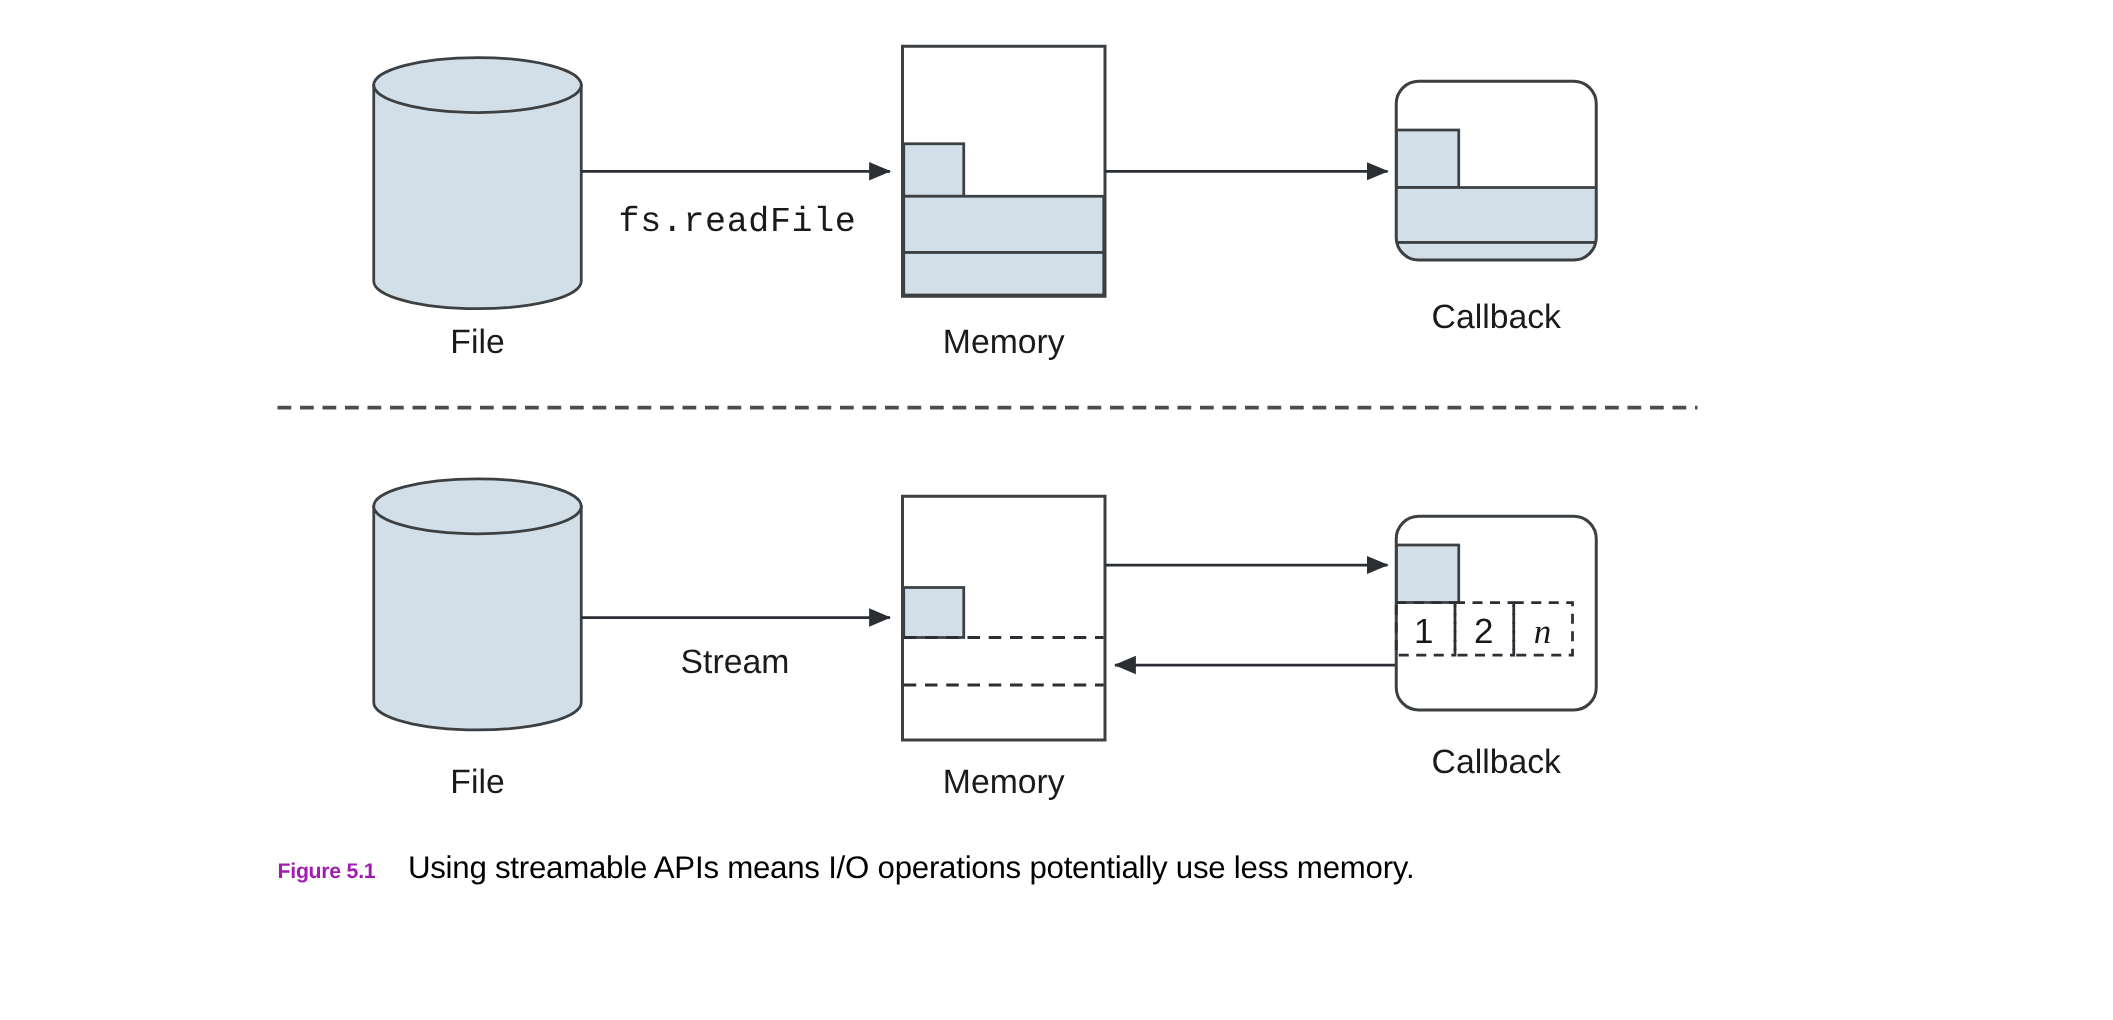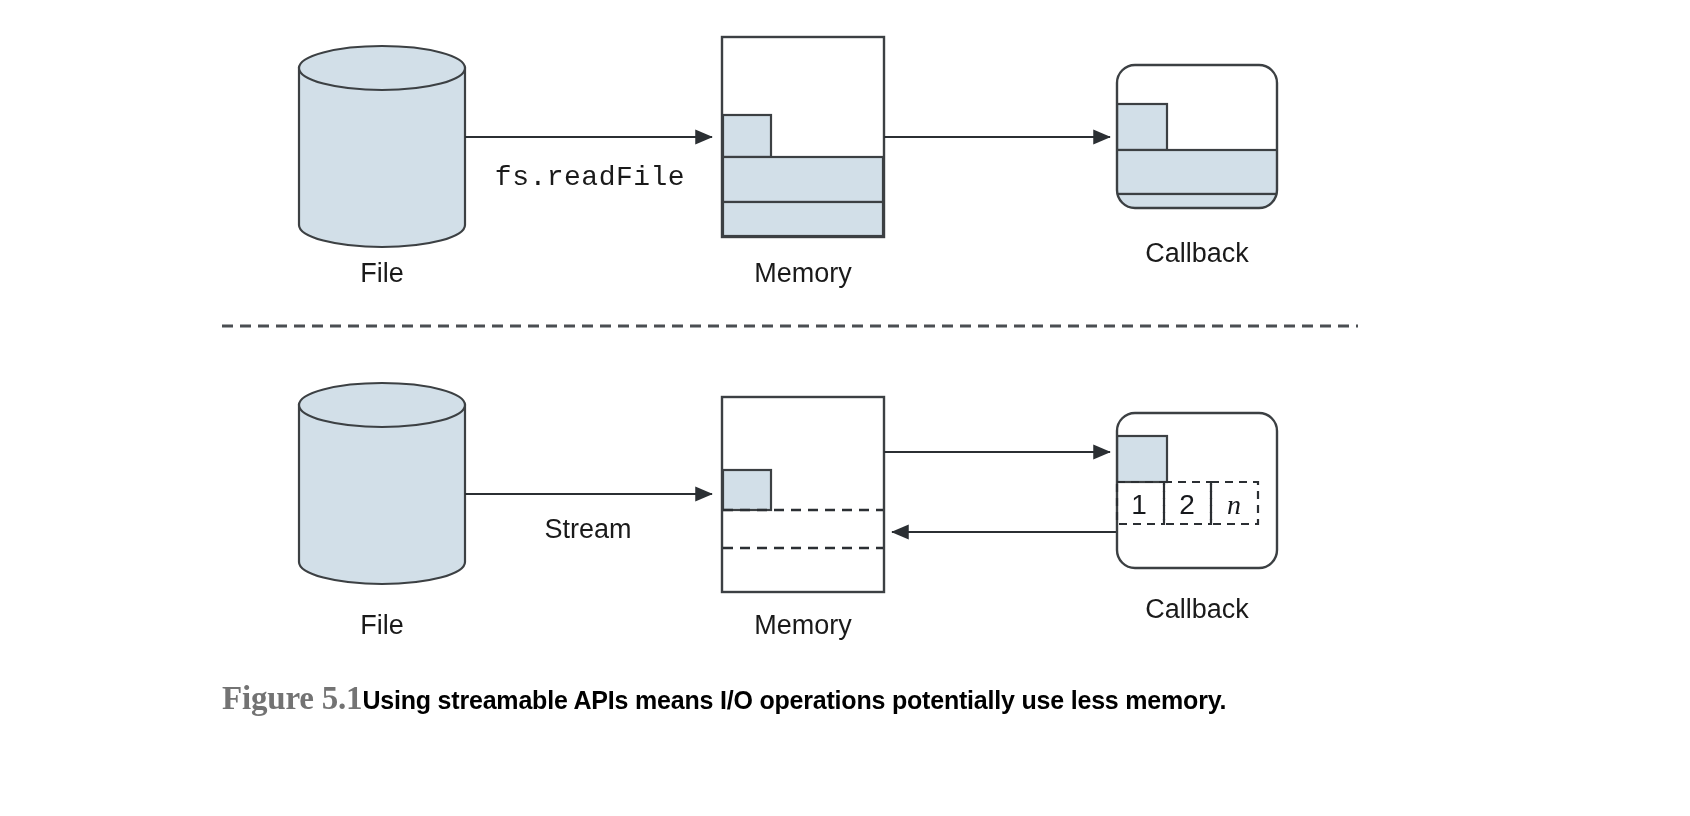--- a/index.html
+++ b/index.html
@@ -55,31 +55,32 @@
     fill: #16181c;
   }
   .caption-wrap {
     position: absolute;
     left: 222px;
     top: 680px;
     width: 1300px;
     white-space: nowrap;
   }
   .caption-label {
-    font-family: Liberation Serif, serif;
+    font-family: Liberation Sans, sans-serif;
     font-weight: bold;
-    font-size: 33px;
-    color: #737373;
+    font-size: 17px;
+    color: #a21caf;
     letter-spacing: -0.2px;
   }
   .caption-text {
     font-family: "Liberation Sans", sans-serif;
-    font-weight: bold;
+    font-weight: normal;
     font-size: 25px;
     color: #000000;
+    margin-left: 26px;
     letter-spacing: -0.2px;
     text-align: center;
   }
 </style>
 </head>
 <body>
 
 <div id="figure-root">
 
   <svg class="diagram" viewBox="0 0 1690 816" xmlns="http://www.w3.org/2000/svg">

